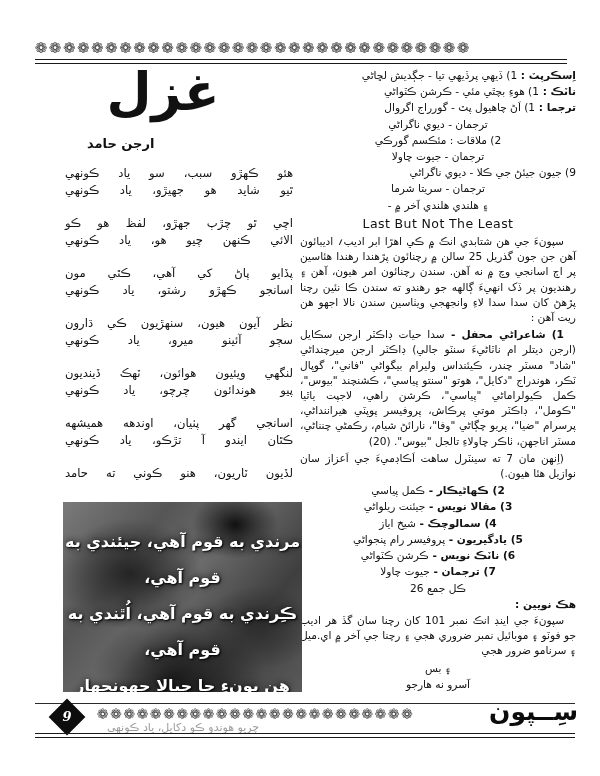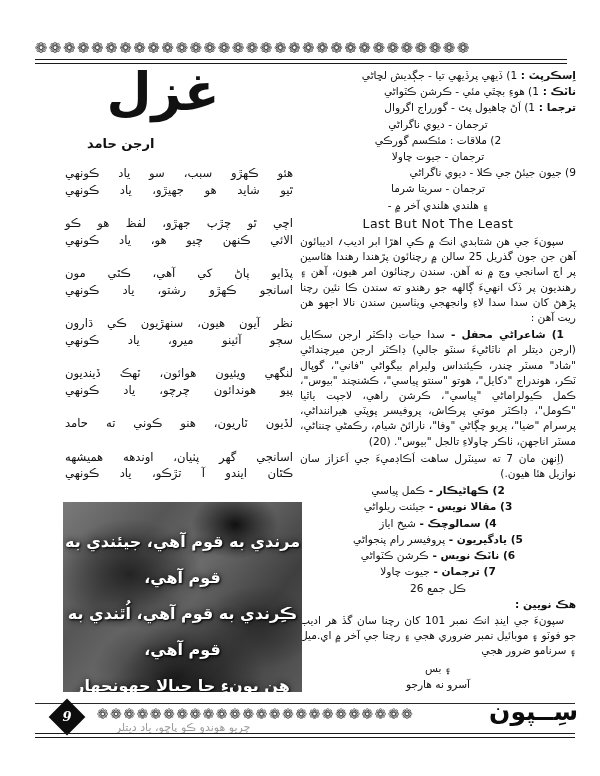--- a/index.html
+++ b/index.html
@@ -134,40 +134,40 @@
         </div>
         <div class="couplet">
           <div class="pline">نظر آيون هيون، سنهڙيون ڪي ڌارون</div>
           <div class="pline">سڄو آئينو ميرو، ياد ڪونهي</div>
         </div>
         <div class="couplet">
           <div class="pline">لنگهي ويئيون هوائون، ٽهڪ ڏينديون</div>
           <div class="pline">پيو هوندائون چرچو، ياد ڪونهي</div>
         </div>
         <div class="couplet">
-          <div class="pline">لڏيون ٽاريون، هنو ڪوني ته حامد</div>
+          <div class="pline">اسانجي گهر پٺيان، اوندهه هميشهه</div>
+          <div class="pline">ڪٿان ايندو آ تڙڪو، ياد ڪونهي</div>
         </div>
         <div class="couplet">
-          <div class="pline">اسانجي گهر پٺيان، اوندهه هميشهه</div>
-          <div class="pline">ڪٿان ايندو آ تڙڪو، ياد ڪونهي</div>
+          <div class="pline">لڏيون ٽاريون، هنو ڪوني ته حامد</div>
         </div>
       </div>
   </div>
 
   <div class="photo">
     <div class="photo-lines">
         <div>مرندي به قوم آهي، جيئندي به قوم آهي،</div>
         <div>ڪِرندي به قوم آهي، اُٿندي به قوم آهي،</div>
         <div>هن ڀونءِ جا جيالا جهونجهار پُٽ، ڏيون،</div>
       </div>
 
   </div>
 
   <div class="rule-footer-top"></div>
   <div class="orn-row orn-bottom">❁❁❁❁❁❁❁❁❁❁❁❁❁❁❁❁❁❁❁❁❁❁❁❁</div>
   <div class="page-number-diamond">
     <span>9</span>
   </div>
   <div class="magazine-logo">سِــپون</div>
-  <div class="ghost-line">چريو هوندو ڪو پاڇو، ياد ديتلر</div>
+  <div class="ghost-line">چريو هوندو ڪو دکايل، ياد ڪونهي</div>
   <div class="rule-double rule-bottom"></div>
 
 </div>
 
 </body></html>

